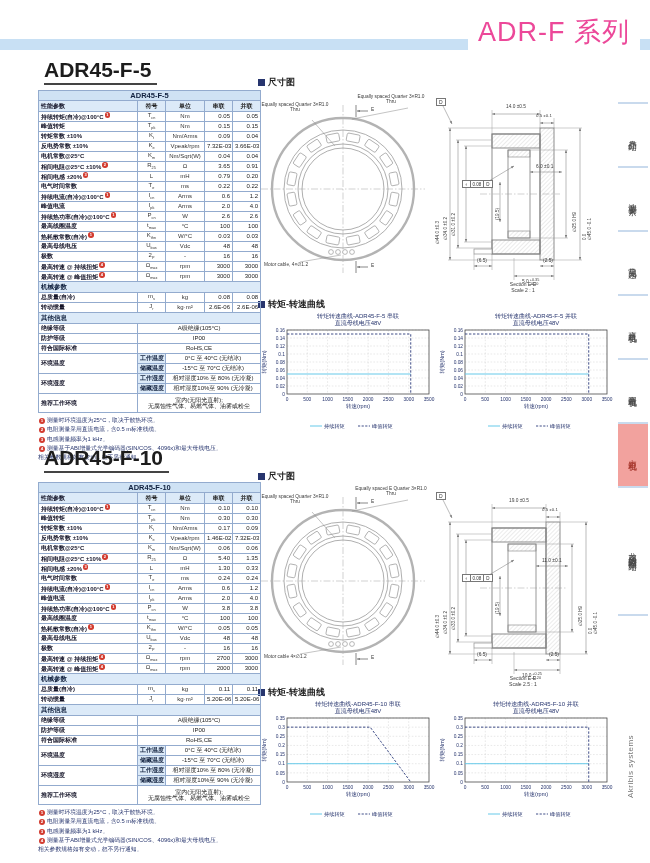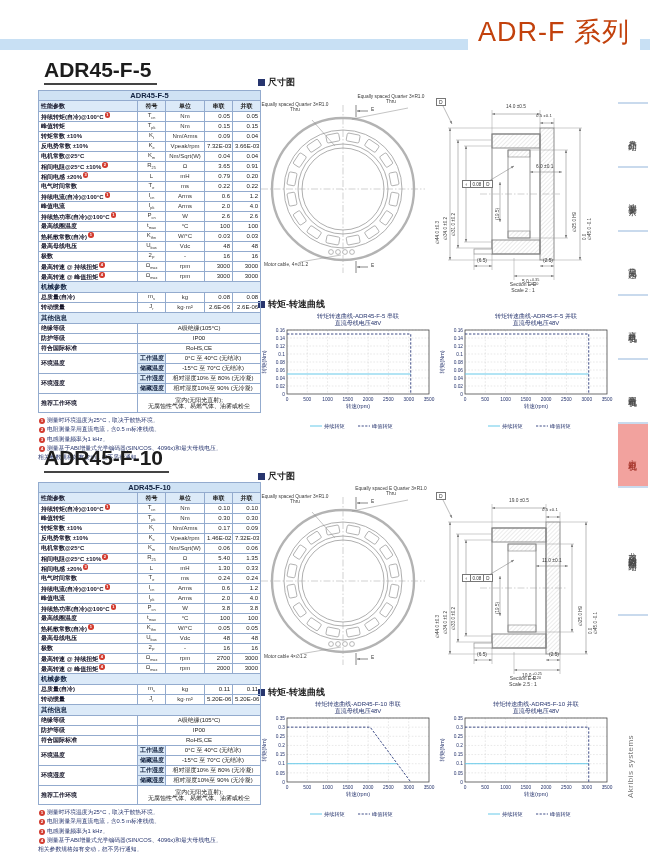--- a/index.html
+++ b/index.html
@@ -1,20 +1,20 @@
 <!DOCTYPE html>
 <html><head>
 <meta charset="utf-8">
 <style>
   html,body{margin:0;padding:0;background:#fff;}
   .page{position:relative;width:650px;height:863px;background:#fff;overflow:hidden;
         font-family:"Liberation Sans","DejaVu Sans",sans-serif;color:#222;}
   
   .topbar{position:absolute;left:0;top:39px;width:650px;height:11px;background:#c8e0f4;}
-  .page-title{position:absolute;top:14px;right:10px;font-size:27px;color:#c2410c;
+  .page-title{position:absolute;top:14px;right:10px;font-size:27px;color:#ec4899;
         background:#fff;padding:0 10px;z-index:2;letter-spacing:1px;}
   
   .sec-title{position:absolute;left:44px;font-size:21px;font-weight:600;color:#1c1c1c;
         border-bottom:2px solid #444;padding:0 6px 1px 0;z-index:2;}
   
   .subhead{position:absolute;font-size:9px;font-weight:bold;color:#222;display:flex;align-items:center;}
   .sq{display:inline-block;width:7px;height:7px;background:#27356e;margin-right:3px;}
   
   .sidebar{position:absolute;right:2px;top:102px;width:30px;}
   .sbtab{writing-mode:vertical-rl;text-orientation:upright;font-size:8.5px;color:#4a4a4a;

